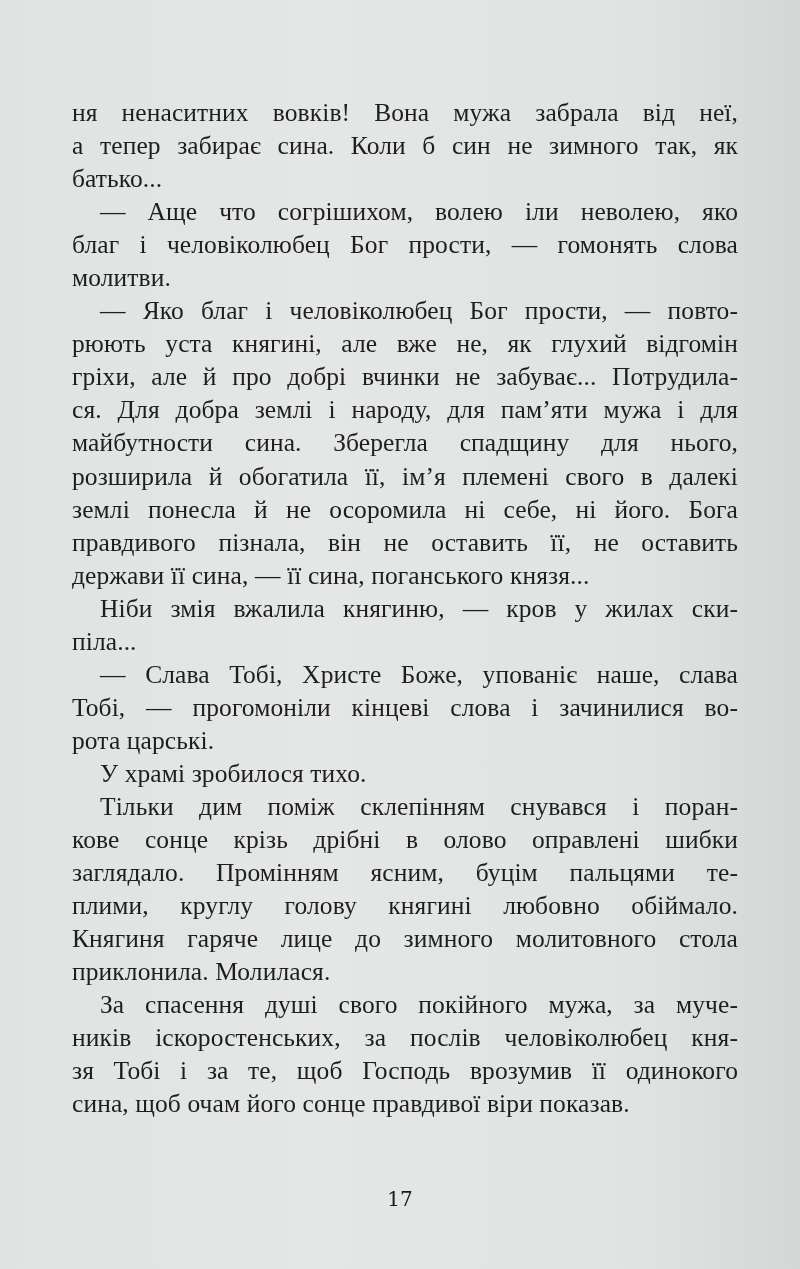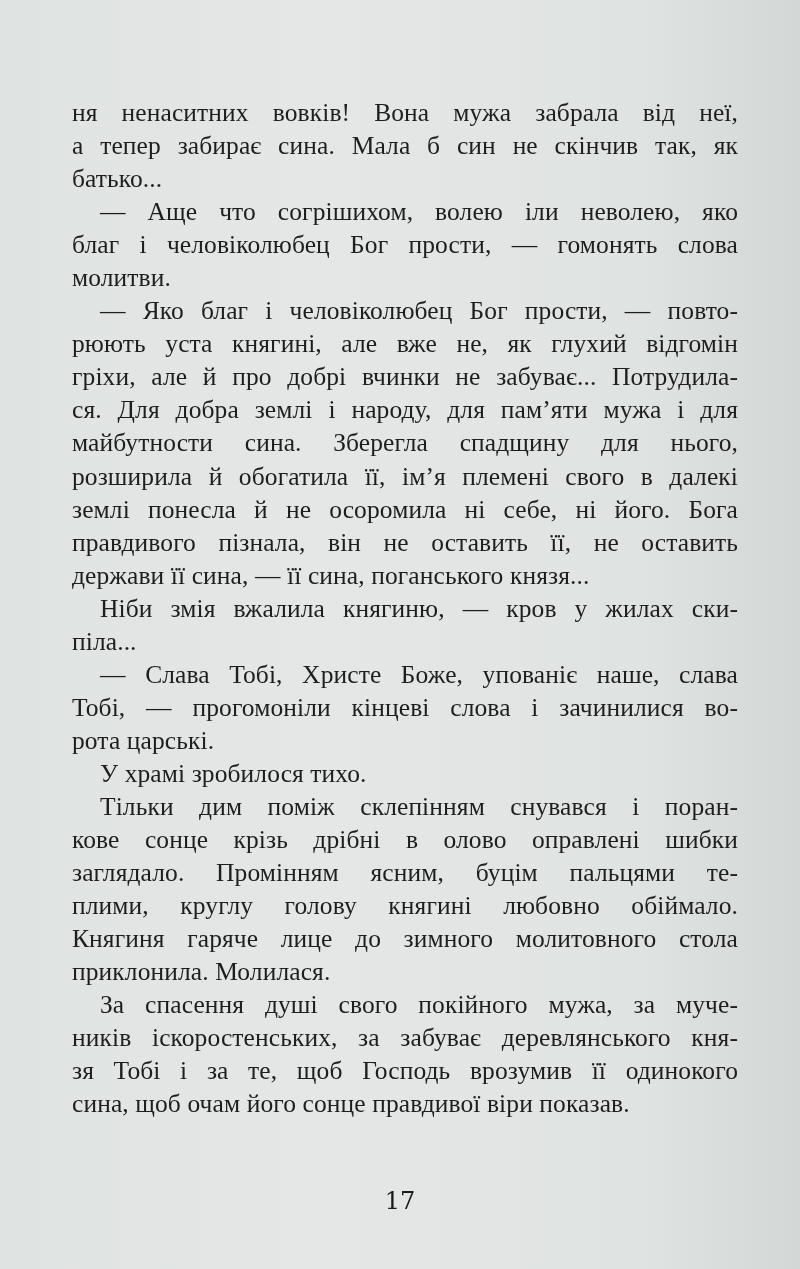--- a/index.html
+++ b/index.html
@@ -29,32 +29,32 @@
     text-align-last: justify;
     text-align: justify;
   }
   .line.last { text-align-last: left; }
   .line.indent { padding-left: 28px; }
   .page-number {
     position: absolute;
     left: 0; width: 800px;
     top: 1187px;
     text-align: center;
-    font-size: 24px;
+    font-size: 20px;
     font-family: "DejaVu Serif", serif;
     color: #1a1a1a;
   }
 </style>
 </head>
 <body>
 
 <div class="page">
   <div class="text-block" id="text-block">
       <span class="line">ня ненаситних вовків! Вона мужа забрала від неї,</span>
-      <span class="line">а тепер забирає сина. Мала б син не скінчив так, як</span>
+      <span class="line">а тепер забирає сина. Коли б син не зимного так, як</span>
       <span class="line last">батько...</span>
       <span class="line indent">— Аще что согрішихом, волею іли неволею, яко</span>
       <span class="line">благ і человіколюбец Бог прости, — гомонять слова</span>
       <span class="line last">молитви.</span>
       <span class="line indent">— Яко благ і человіколюбец Бог прости, — повто-</span>
       <span class="line">рюють уста княгині, але вже не, як глухий відгомін</span>
       <span class="line">гріхи, але й про добрі вчинки не забуває... Потрудила-</span>
       <span class="line">ся. Для добра землі і народу, для пам’яти мужа і для</span>
       <span class="line">майбутности сина. Зберегла спадщину для нього,</span>
       <span class="line">розширила й обогатила її, ім’я племені свого в далекі</span>
@@ -67,18 +67,18 @@
       <span class="line">Тобі, — прогомоніли кінцеві слова і зачинилися во-</span>
       <span class="line last">рота царські.</span>
       <span class="line indent last">У храмі зробилося тихо.</span>
       <span class="line indent">Тільки дим поміж склепінням снувався і поран-</span>
       <span class="line">кове сонце крізь дрібні в олово оправлені шибки</span>
       <span class="line">заглядало. Промінням ясним, буцім пальцями те-</span>
       <span class="line">плими, круглу голову княгині любовно обіймало.</span>
       <span class="line">Княгиня гаряче лице до зимного молитовного стола</span>
       <span class="line last">приклонила. Молилася.</span>
       <span class="line indent">За спасення душі свого покійного мужа, за муче-</span>
-      <span class="line">ників іскоростенських, за забуває деревлянського кня-</span>
+      <span class="line">ників іскоростенських, за послів человіколюбец кня-</span>
       <span class="line">зя Тобі і за те, щоб Господь врозумив її одинокого</span>
       <span class="line last">сина, щоб очам його сонце правдивої віри показав.</span>
     </div>
   <div class="page-number">17</div>
 </div>
 
 </body></html>

